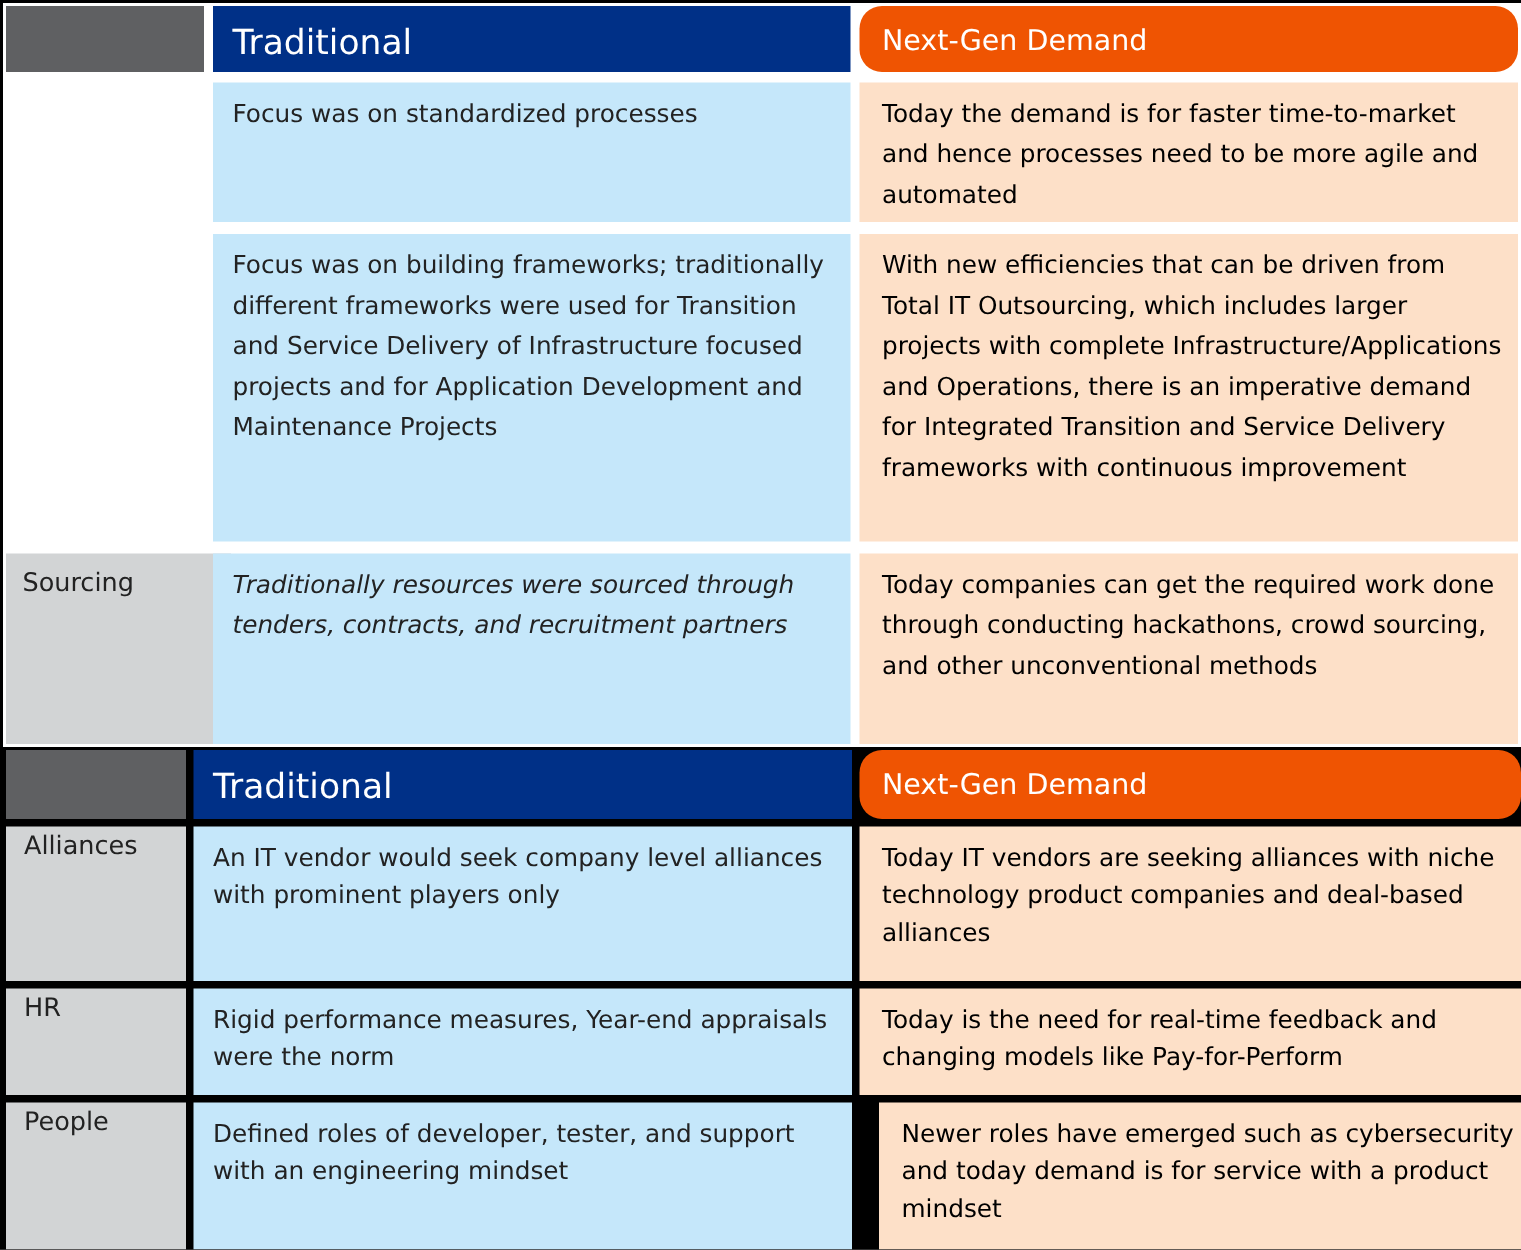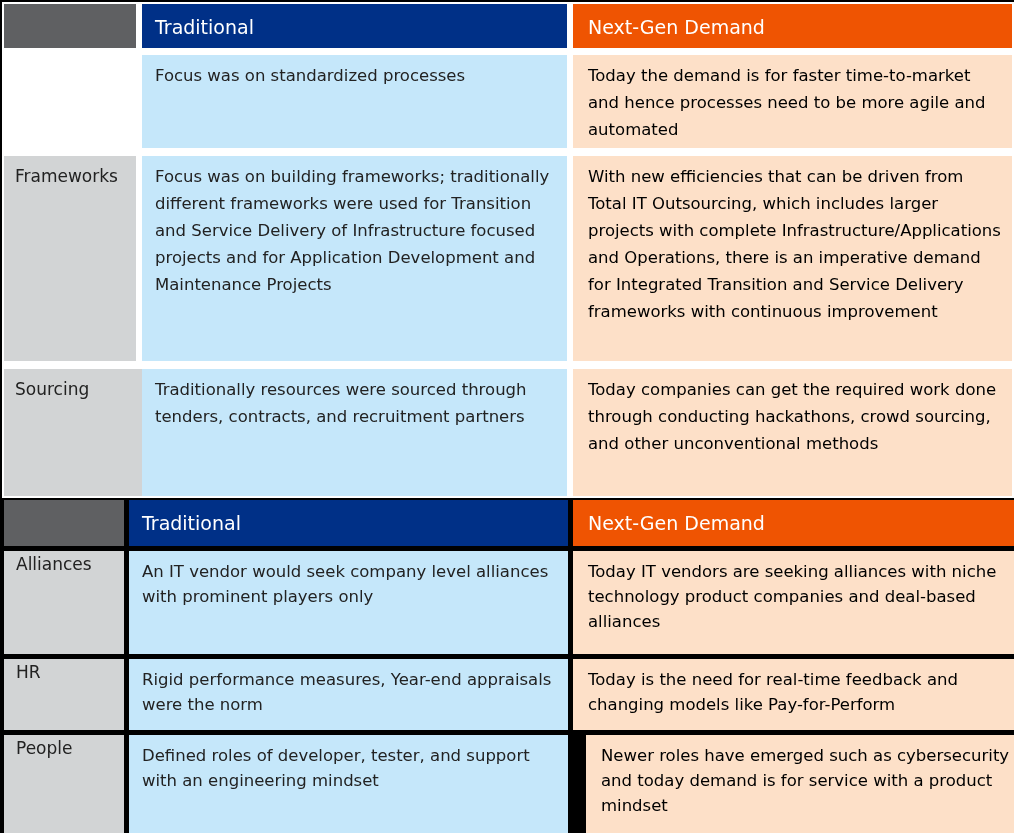--- a/index.html
+++ b/index.html
@@ -8,46 +8,45 @@
     .table-top {
       position: absolute; left: 2px; top: 2px; width: 1012px; height: 496px;
       background: #ffffff;
     }
     .table-bottom {
       position: absolute; left: 0; top: 498px; width: 1014px; height: 335px;
       background: #000000;
     }
     .cell { position: absolute; overflow: hidden; }
     .hdr-label { background: #5f6062; }
-    .hdr-trad { background: #003087; color: #ffffff; font-size: 19px; padding: 12px 0 0 13px; }
-    .hdr-next { background: #ef5402; color: #ffffff; font-size: 19px; padding: 12px 0 0 15px; }
+    .hdr-trad { background: #003087; color: #ffffff; font-size: 23px; padding: 12px 0 0 13px; }
+    .hdr-next { background: #ef5402; color: #ffffff; font-size: 19px; padding: 12px 0 0 15px; border-radius: 15px; }
     .lbl { background: #d2d4d5; color: #222222; font-size: 17px; padding: 10px 0 0 11px; }
     .trad { background: #c5e7fa; color: #222222; font-size: 16.5px; line-height: 27px; padding: 7px 8px 0 13px; }
     .next { background: #fde0c8; color: #000000; font-size: 16.5px; line-height: 27px; padding: 7px 8px 0 15px; }
     .table-bottom .trad, .table-bottom .next { line-height: 25px; padding-top: 8px; }
     .table-bottom .lbl { padding-top: 3px; padding-left: 12px; }
   </style>
 </head>
 <body>
 
 <div class="table-top">
 
   <div class="cell hdr-label" style="left:2px; top:2px; width:132px; height:44px;"></div>
   <div class="cell hdr-trad" style="left:140px; top:2px; width:425px; height:44px;">Traditional</div>
   <div class="cell hdr-next" style="left:571px; top:2px; width:439px; height:44px;">Next-Gen Demand</div>
 
   <div class="cell trad" style="left:140px; top:53px; width:425px; height:93px;">Focus was on standardized processes</div>
   <div class="cell next" style="left:571px; top:53px; width:439px; height:93px;">Today the demand is for faster time-to-market and hence processes need to be more agile and automated</div>
 
-  <div class="cell lbl" style="left:2px; top:154px; width:132px; height:205px;">Frameworks</div>
   <div class="cell trad" style="left:140px; top:154px; width:425px; height:205px;">Focus was on building frameworks; traditionally different frameworks were used for Transition and Service Delivery of Infrastructure focused projects and for Application Development and Maintenance Projects</div>
   <div class="cell next" style="left:571px; top:154px; width:439px; height:205px;">With new efficiencies that can be driven from Total IT Outsourcing, which includes larger projects with complete Infrastructure/Applications and Operations, there is an imperative demand for Integrated Transition and Service Delivery frameworks with continuous improvement</div>
 
   <div class="cell lbl" style="left:2px; top:367px; width:150px; height:127px;">Sourcing</div>
-  <div class="cell trad" style="left:140px; top:367px; width:425px; height:127px;">Traditionally resources were sourced through tenders, contracts, and recruitment partners</div>
+  <div class="cell trad" style="left:140px; top:367px; width:425px; height:127px;font-style:italic;">Traditionally resources were sourced through tenders, contracts, and recruitment partners</div>
   <div class="cell next" style="left:571px; top:367px; width:439px; height:127px;">Today companies can get the required work done through conducting hackathons, crowd sourcing, and other unconventional methods</div>
 </div>
 
 <div class="table-bottom">
 
   <div class="cell hdr-label" style="left:4px; top:2px; width:120px; height:46px;"></div>
   <div class="cell hdr-trad" style="left:129px; top:2px; width:439px; height:46px;">Traditional</div>
   <div class="cell hdr-next" style="left:573px; top:2px; width:441px; height:46px;">Next-Gen Demand</div>
 
   <div class="cell lbl" style="left:4px; top:53px; width:120px; height:103px;">Alliances</div>

